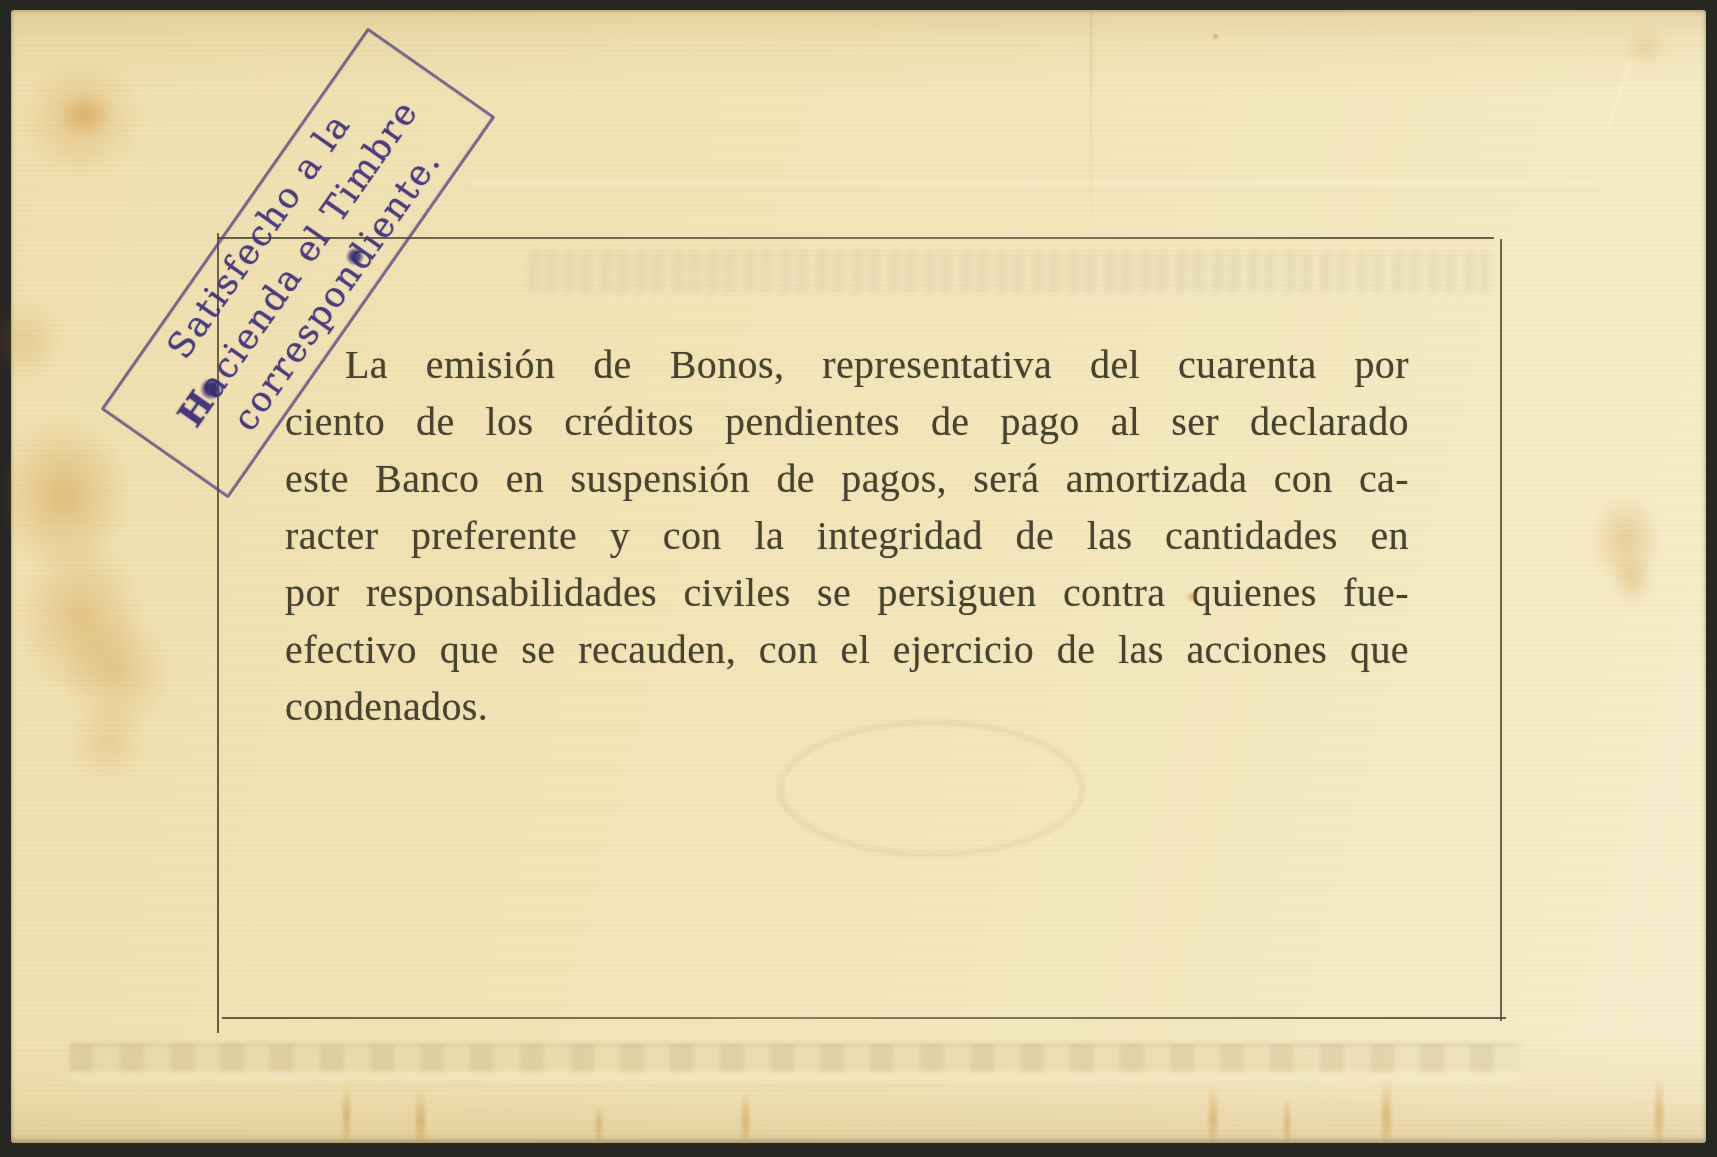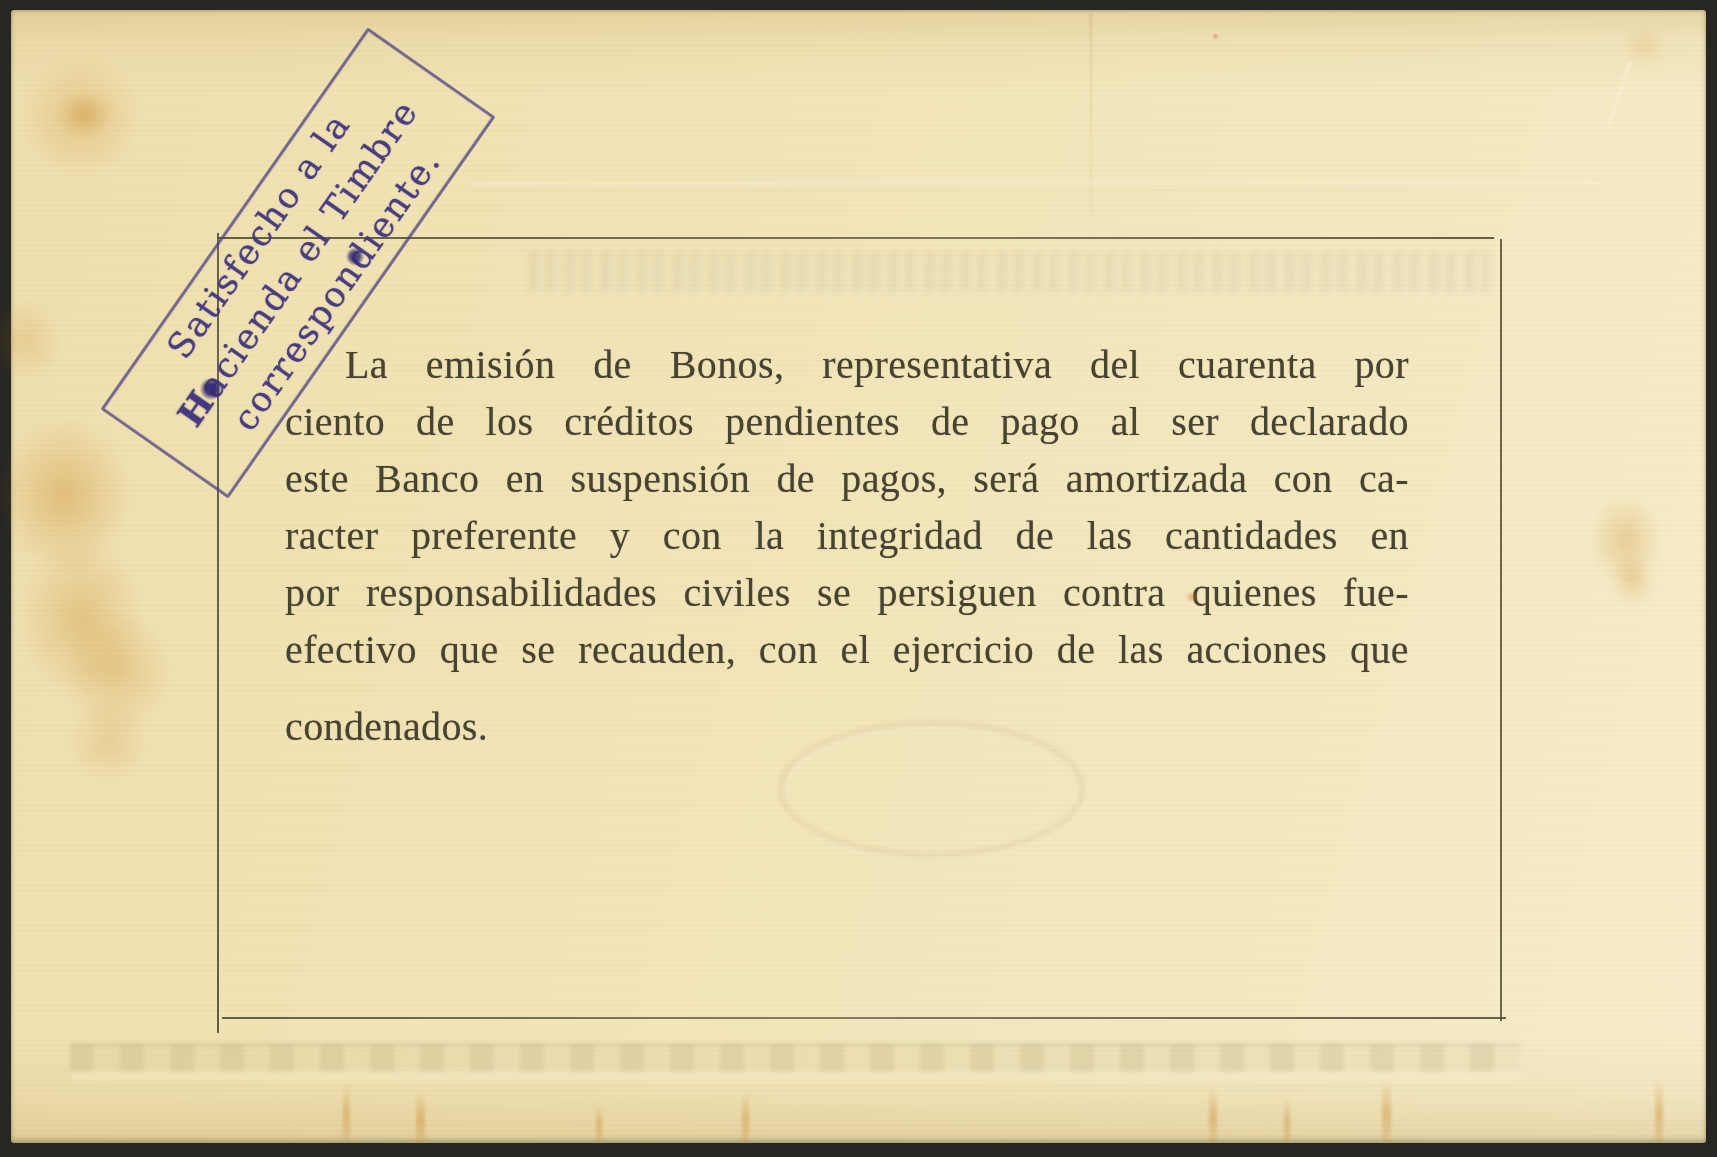--- a/index.html
+++ b/index.html
@@ -110,21 +110,21 @@
   .body-text{
     position:absolute;
     left:285px;top:336px;width:1124px;
     font-size:40px;line-height:57px;
     letter-spacing:0.4px;
     color:#474331;
     text-shadow:0 0 1px rgba(71,67,49,0.45);
   }
   .bline{text-align:justify;text-align-last:justify;white-space:normal;}
   .bline.first{padding-left:60px;}
-  .bline.last{text-align-last:left;margin-top:20px;}
+  .bline.last{text-align-last:left;}
   
   .stamp{
     position:absolute;
     left:65px;top:185px;width:460px;height:150px;
     transform:rotate(-55deg);
     border:3px solid rgba(72,60,132,0.72);
     border-radius:2px;
     display:flex;flex-direction:column;justify-content:center;align-items:center;
     box-shadow:inset 0 0 2px rgba(72,60,132,0.25);
   }

